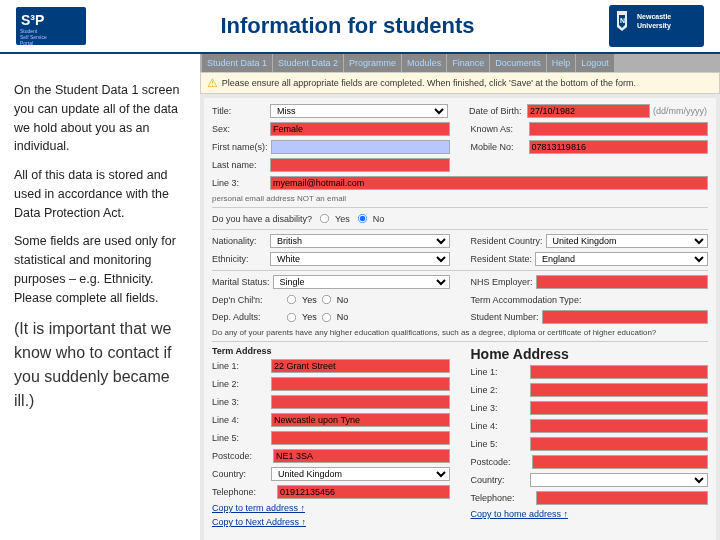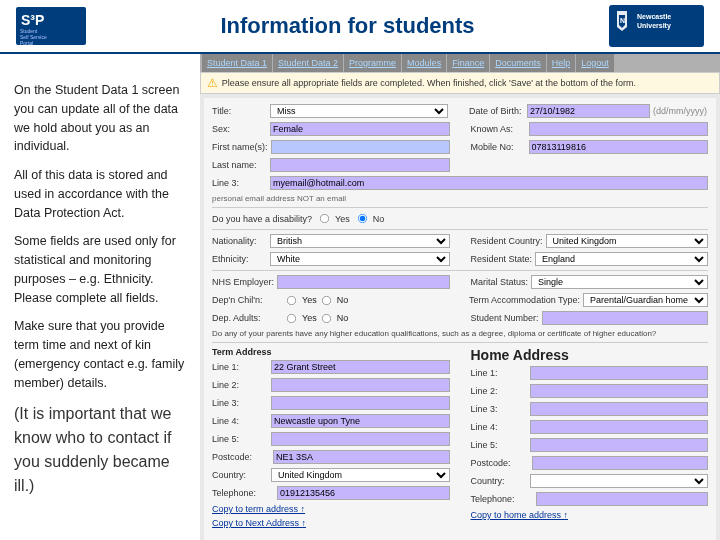--- a/index.html
+++ b/index.html
@@ -80,21 +80,20 @@
       background: #888;
       color: #fff;
       cursor: pointer;
       white-space: nowrap;
       height: 100%;
       display: flex;
       align-items: center;
     }
     .nav-tab.link {
       color: #add8ff;
-      text-decoration: underline;
     }
 
     
     .warning-bar {
       background: #fff8e1;
       border: 1px solid #ccc;
       font-size: 9px;
       color: #333;
       padding: 3px 6px;
       display: flex;
@@ -130,21 +129,21 @@
       flex: 1;
     }
     .form-label {
       font-size: 9px;
       color: #333;
       white-space: nowrap;
       min-width: 55px;
     }
     .form-input {
       border: 1px solid #aaa;
-      background: #c4b5fd;
+      background: #ef4444;
       height: 14px;
       font-size: 9px;
       padding: 0 2px;
       flex: 1;
       min-width: 0;
     }
     .form-select {
       border: 1px solid #aaa;
       background: #fff;
       height: 14px;
@@ -233,21 +232,20 @@
     </svg>
   </div>
 </div>
 
 <div class="main-layout">
 
   <div class="left-panel">
     <p>On the Student Data 1 screen you can update all of the data we hold about you as an individual.</p>
     <p>All of this data is stored and used in accordance with the Data Protection Act.</p>
     <p>Some fields are used only for statistical and monitoring purposes – e.g. Ethnicity. Please complete all fields.</p>
-    <p>Make sure that you provide term time and next of kin (emergency contact e.g. family member) details.</p>
     <p class="small-note">(It is important that we know who to contact if you suddenly became ill.)</p>
   </div>
 
   <div class="right-panel">
 
     <div class="nav-tabs">
       <div class="nav-tab link">Student Data 1</div>
       <div class="nav-tab link">Student Data 2</div>
       <div class="nav-tab link">Programme</div>
       <div class="nav-tab link">Modules</div>
@@ -362,42 +360,39 @@
           <select class="form-select">
             <option>England</option>
           </select>
         </div>
       </div>
 
       <div class="section-divider"></div>
 
       <div class="form-row">
         <div class="form-group">
-          <span class="form-label">NHS Employer:</span>
-          <input class="form-input" type="text" style="">
-        </div>
-        <div class="form-group">
           <span class="form-label">Marital Status:</span>
           <select class="form-select">
             <option>Single</option>
           </select>
         </div>
+        <div class="form-group">
+          <span class="form-label">NHS Employer:</span>
+          <input class="form-input" type="text" style="">
+        </div>
       </div>
 
       <div class="form-row">
         <div class="form-group">
           <span class="form-label" style="min-width:70px;">Dep'n Chil'n:</span>
           <label class="radio-group"><input type="radio" name="dep" style=""> Yes</label>
           <label class="radio-group"><input type="radio" name="dep" style=""> No</label>
         </div>
         <div class="form-group">
           <span class="form-label" style="min-width:80px;">Term Accommodation Type:</span>
-          <select class="form-select">
-            <option>Parental/Guardian home</option>
-          </select>
         </div>
       </div>
 
       <div class="form-row">
         <div class="form-group">
           <span class="form-label" style="min-width:70px;">Dep. Adults:</span>
           <label class="radio-group"><input type="radio" name="depa" style=""> Yes</label>
           <label class="radio-group"><input type="radio" name="depa" style=""> No</label>
         </div>
         <div class="form-group">

